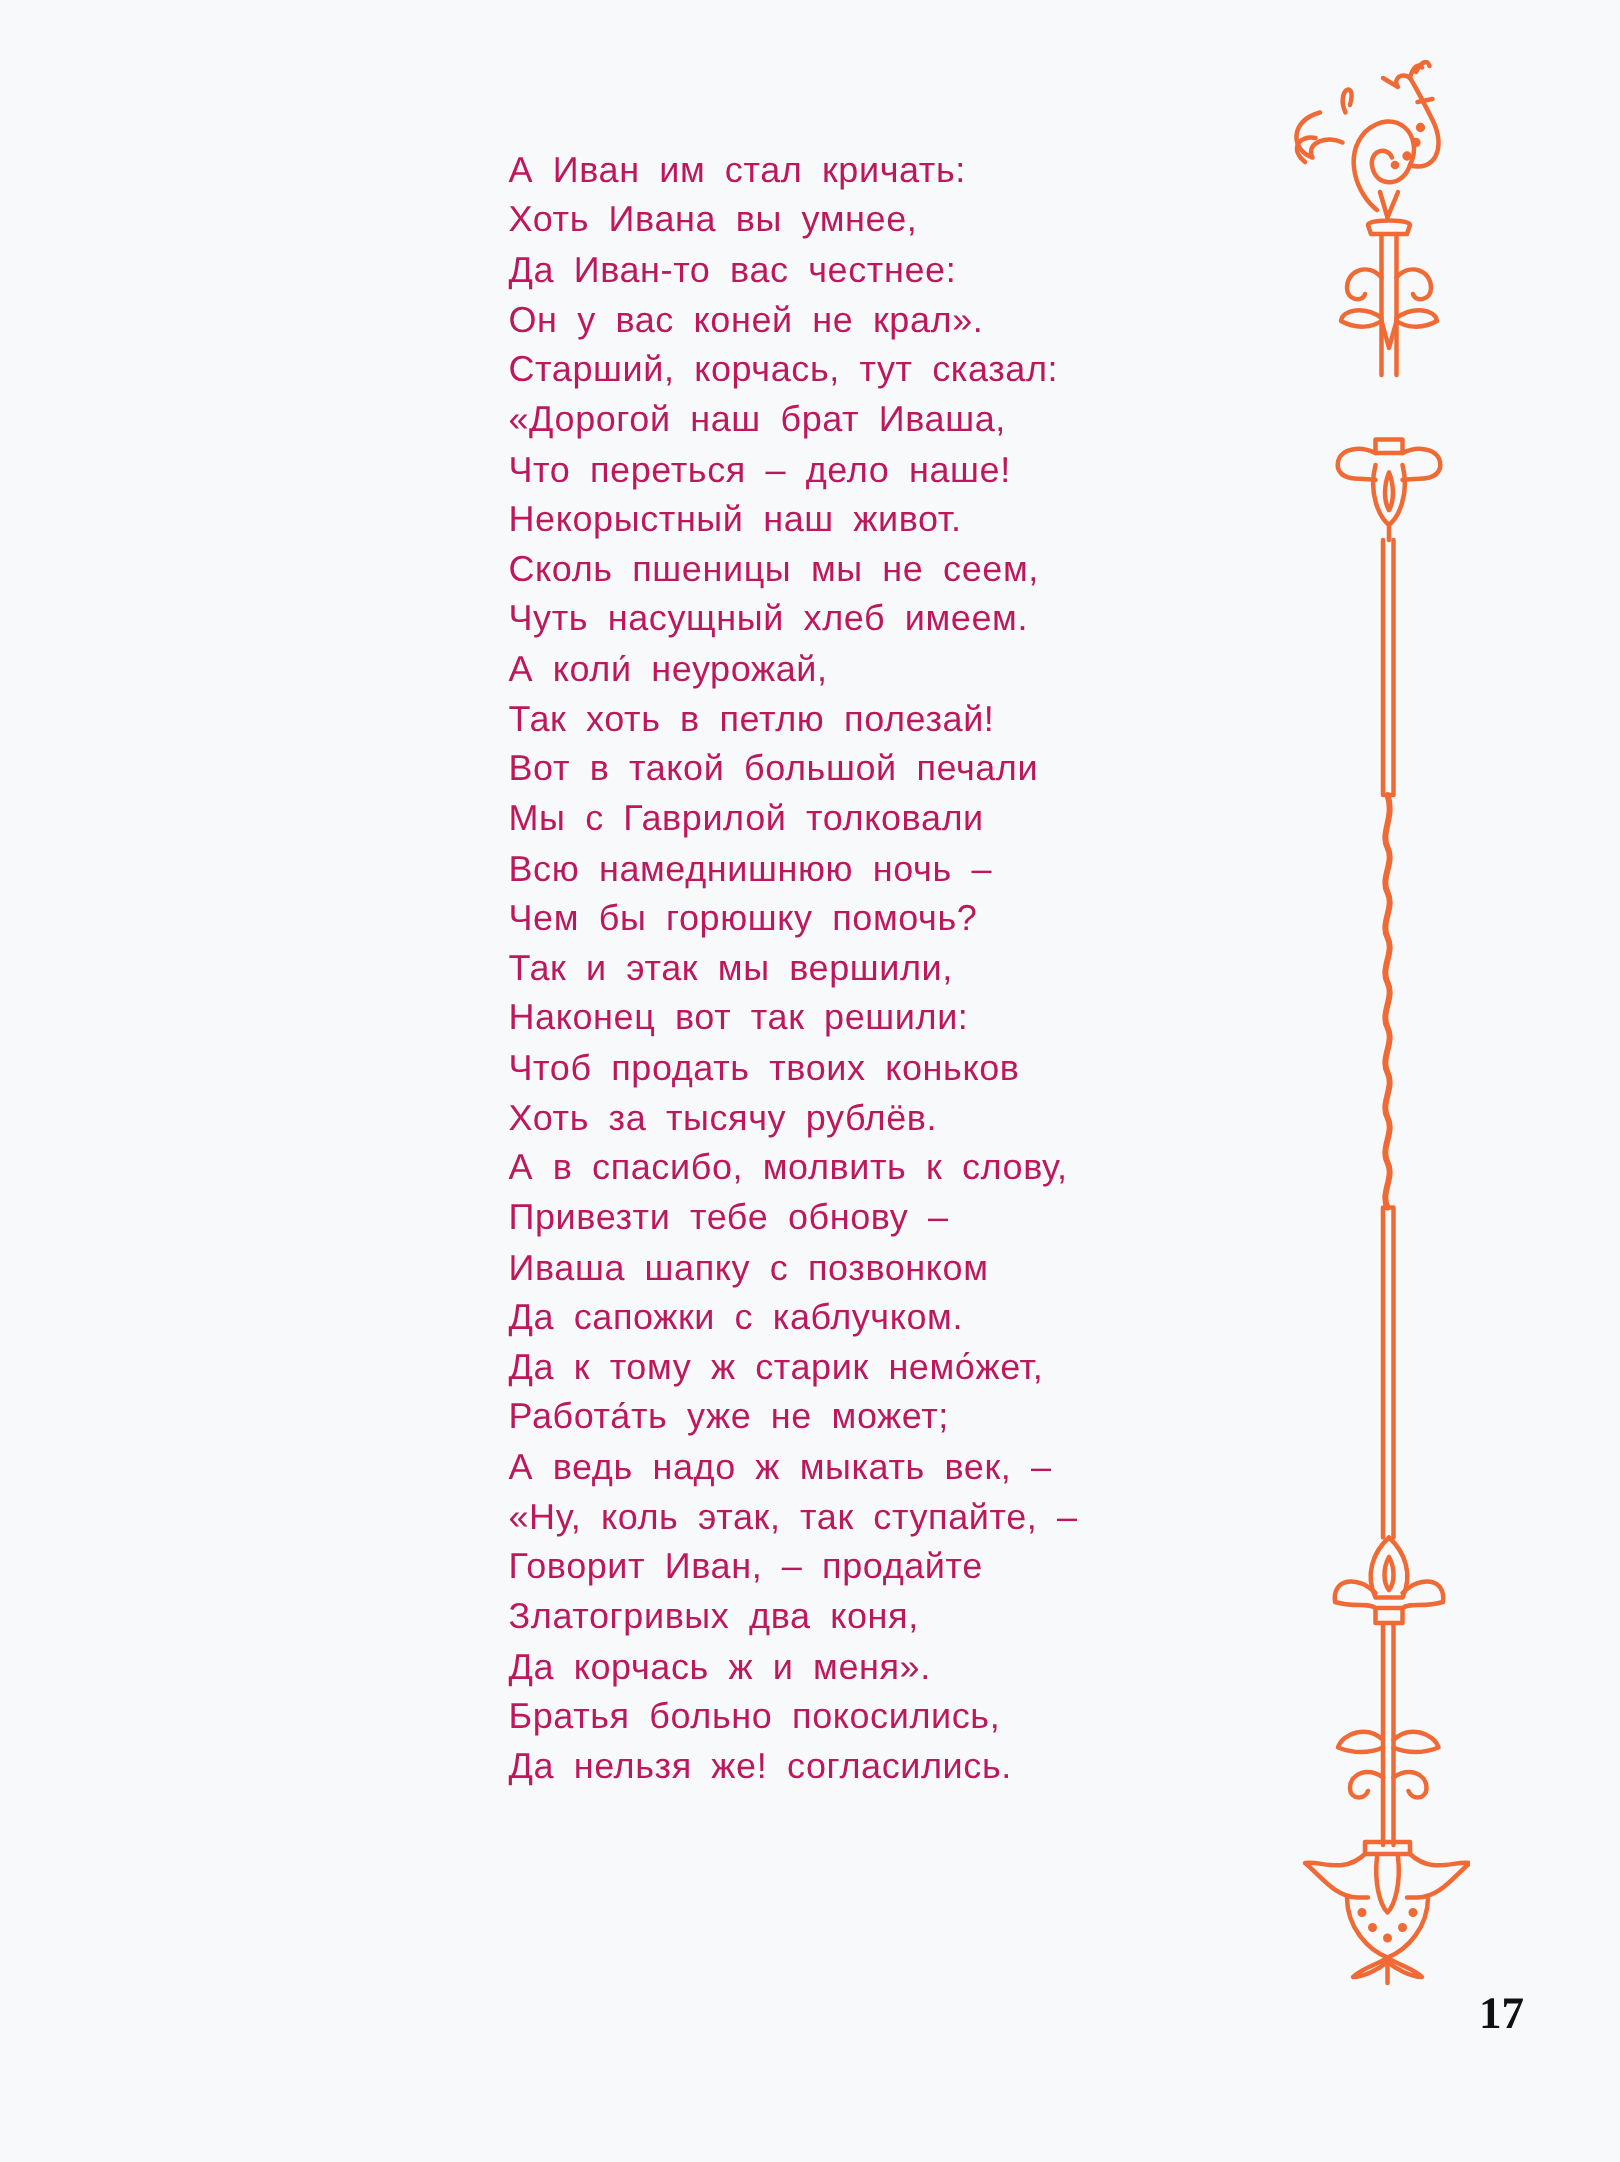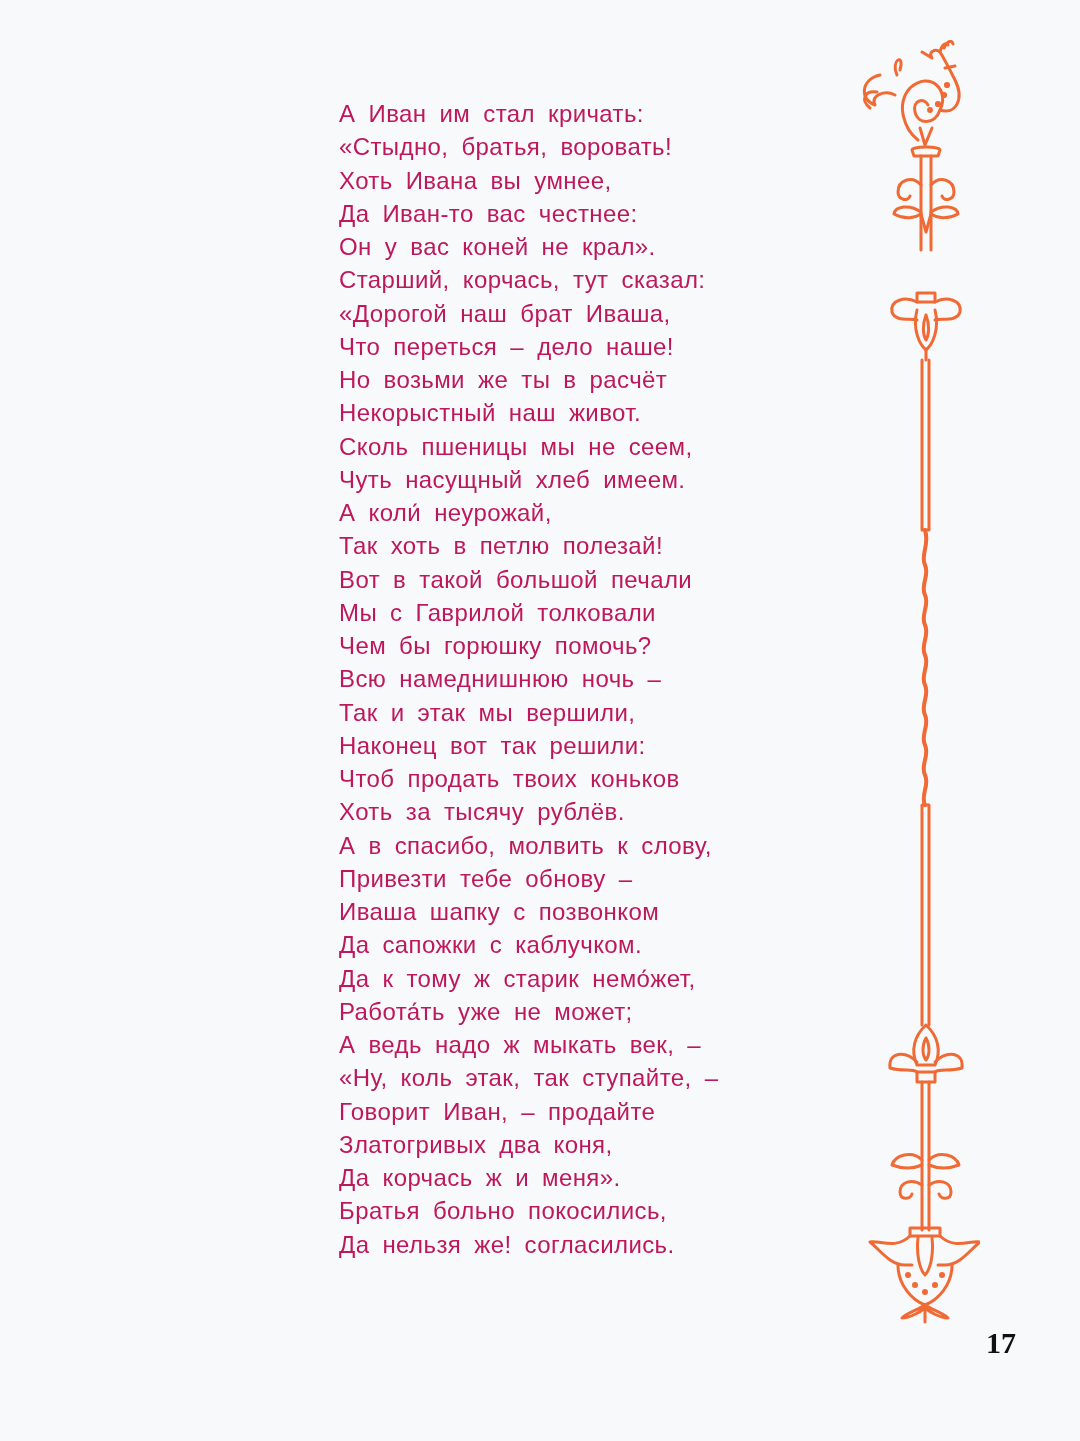--- a/index.html
+++ b/index.html
@@ -27,37 +27,35 @@
   }
   .ornament { position: absolute; left: 850px; top: 40px; width: 130px; height: 1360px; }
 </style>
 </head>
 <body>
 
 <div class="page">
 
   <ul class="poem">
     <li>А Иван им стал кричать:</li>
-    <li>«Стыдно, братья, воровать!</li>
     <li>Хоть Ивана вы умнее,</li>
     <li>Да Иван-то вас честнее:</li>
     <li>Он у вас коней не крал».</li>
     <li>Старший, корчась, тут сказал:</li>
     <li>«Дорогой наш брат Иваша,</li>
     <li>Что переться – дело наше!</li>
-    <li>Но возьми же ты в расчёт</li>
     <li>Некорыстный наш живот.</li>
     <li>Сколь пшеницы мы не сеем,</li>
     <li>Чуть насущный хлеб имеем.</li>
     <li>А коли́ неурожай,</li>
     <li>Так хоть в петлю полезай!</li>
     <li>Вот в такой большой печали</li>
     <li>Мы с Гаврилой толковали</li>
+    <li>Всю намеднишнюю ночь –</li>
     <li>Чем бы горюшку помочь?</li>
-    <li>Всю намеднишнюю ночь –</li>
     <li>Так и этак мы вершили,</li>
     <li>Наконец вот так решили:</li>
     <li>Чтоб продать твоих коньков</li>
     <li>Хоть за тысячу рублёв.</li>
     <li>А в спасибо, молвить к слову,</li>
     <li>Привезти тебе обнову –</li>
     <li>Иваша шапку с позвонком</li>
     <li>Да сапожки с каблучком.</li>
     <li>Да к тому ж старик немо́жет,</li>
     <li>Работа́ть уже не может;</li>

